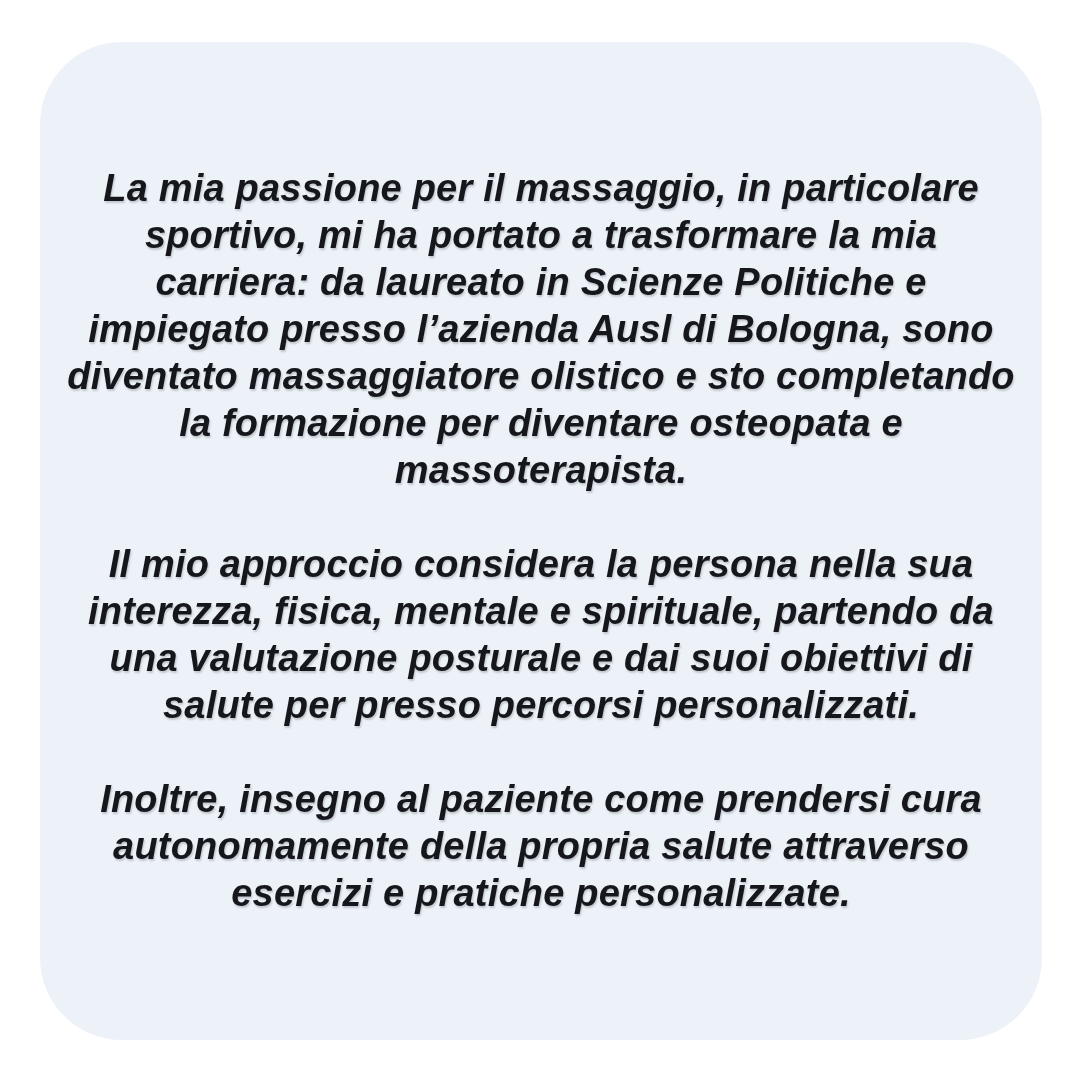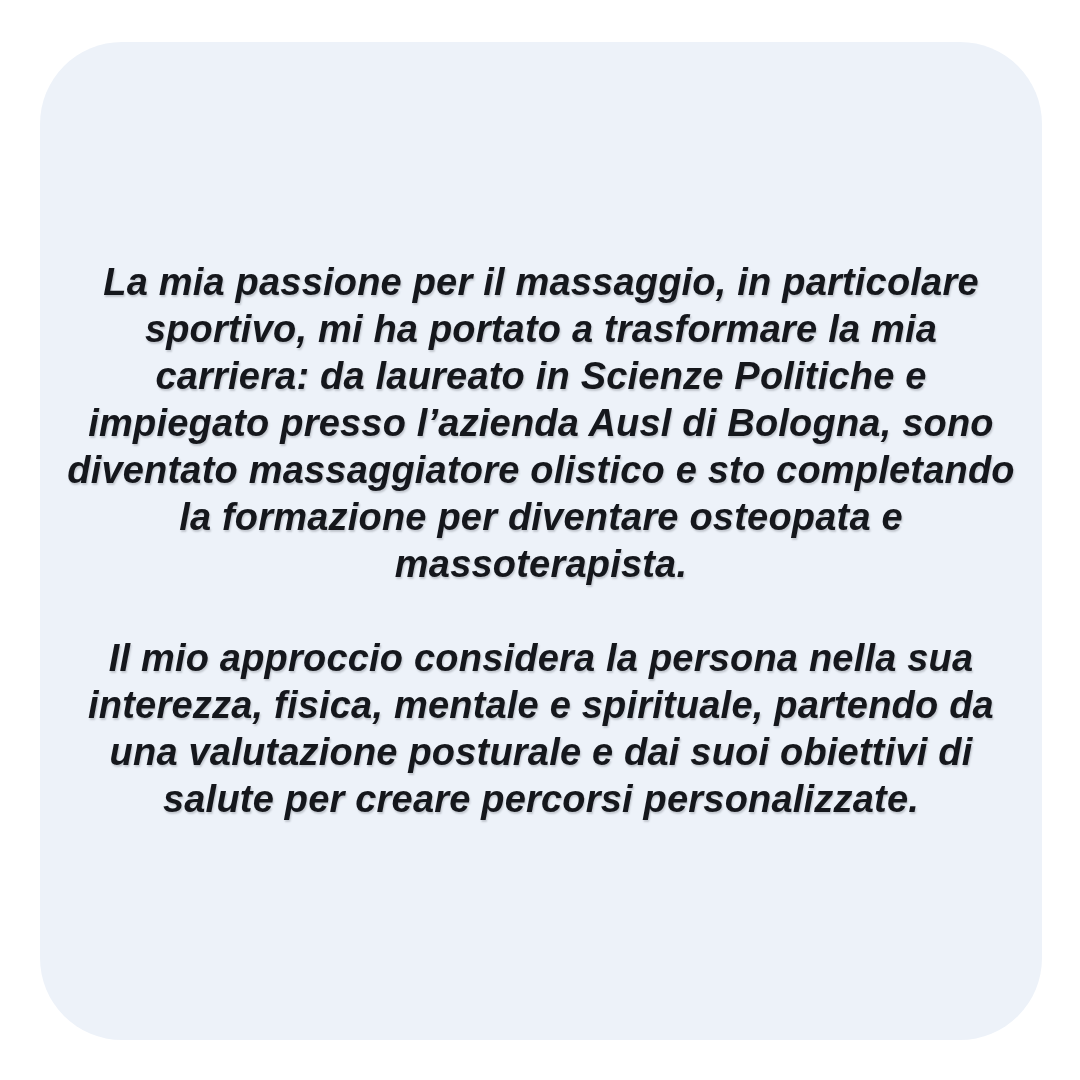--- a/index.html
+++ b/index.html
@@ -52,16 +52,17 @@
     margin-bottom: 0;
   }
 </style>
 </head>
 <body>
 
 <div class="canvas">
   <div class="quote-card">
     <div class="text-block">
       <p>La mia passione per il massaggio, in particolare sportivo, mi ha portato a trasformare la mia carriera: da laureato in Scienze Politiche e impiegato presso l’azienda Ausl di Bologna, sono diventato massaggiatore olistico e sto completando la formazione per diventare osteopata e massoterapista.</p>
-      <p>Il mio approccio considera la persona nella sua interezza, fisica, mentale e spirituale, partendo da una valutazione posturale e dai suoi obiettivi di salute per creare percorsi personalizzate.</p>
+      <p>Il mio approccio considera la persona nella sua interezza, fisica, mentale e spirituale, partendo da una valutazione posturale e dai suoi obiettivi di salute per presso percorsi personalizzati.</p>
+      <p>Inoltre, insegno al paziente come prendersi cura autonomamente della propria salute attraverso esercizi e pratiche personalizzate.</p>
     </div>
   </div>
 </div>
 
 </body></html>

